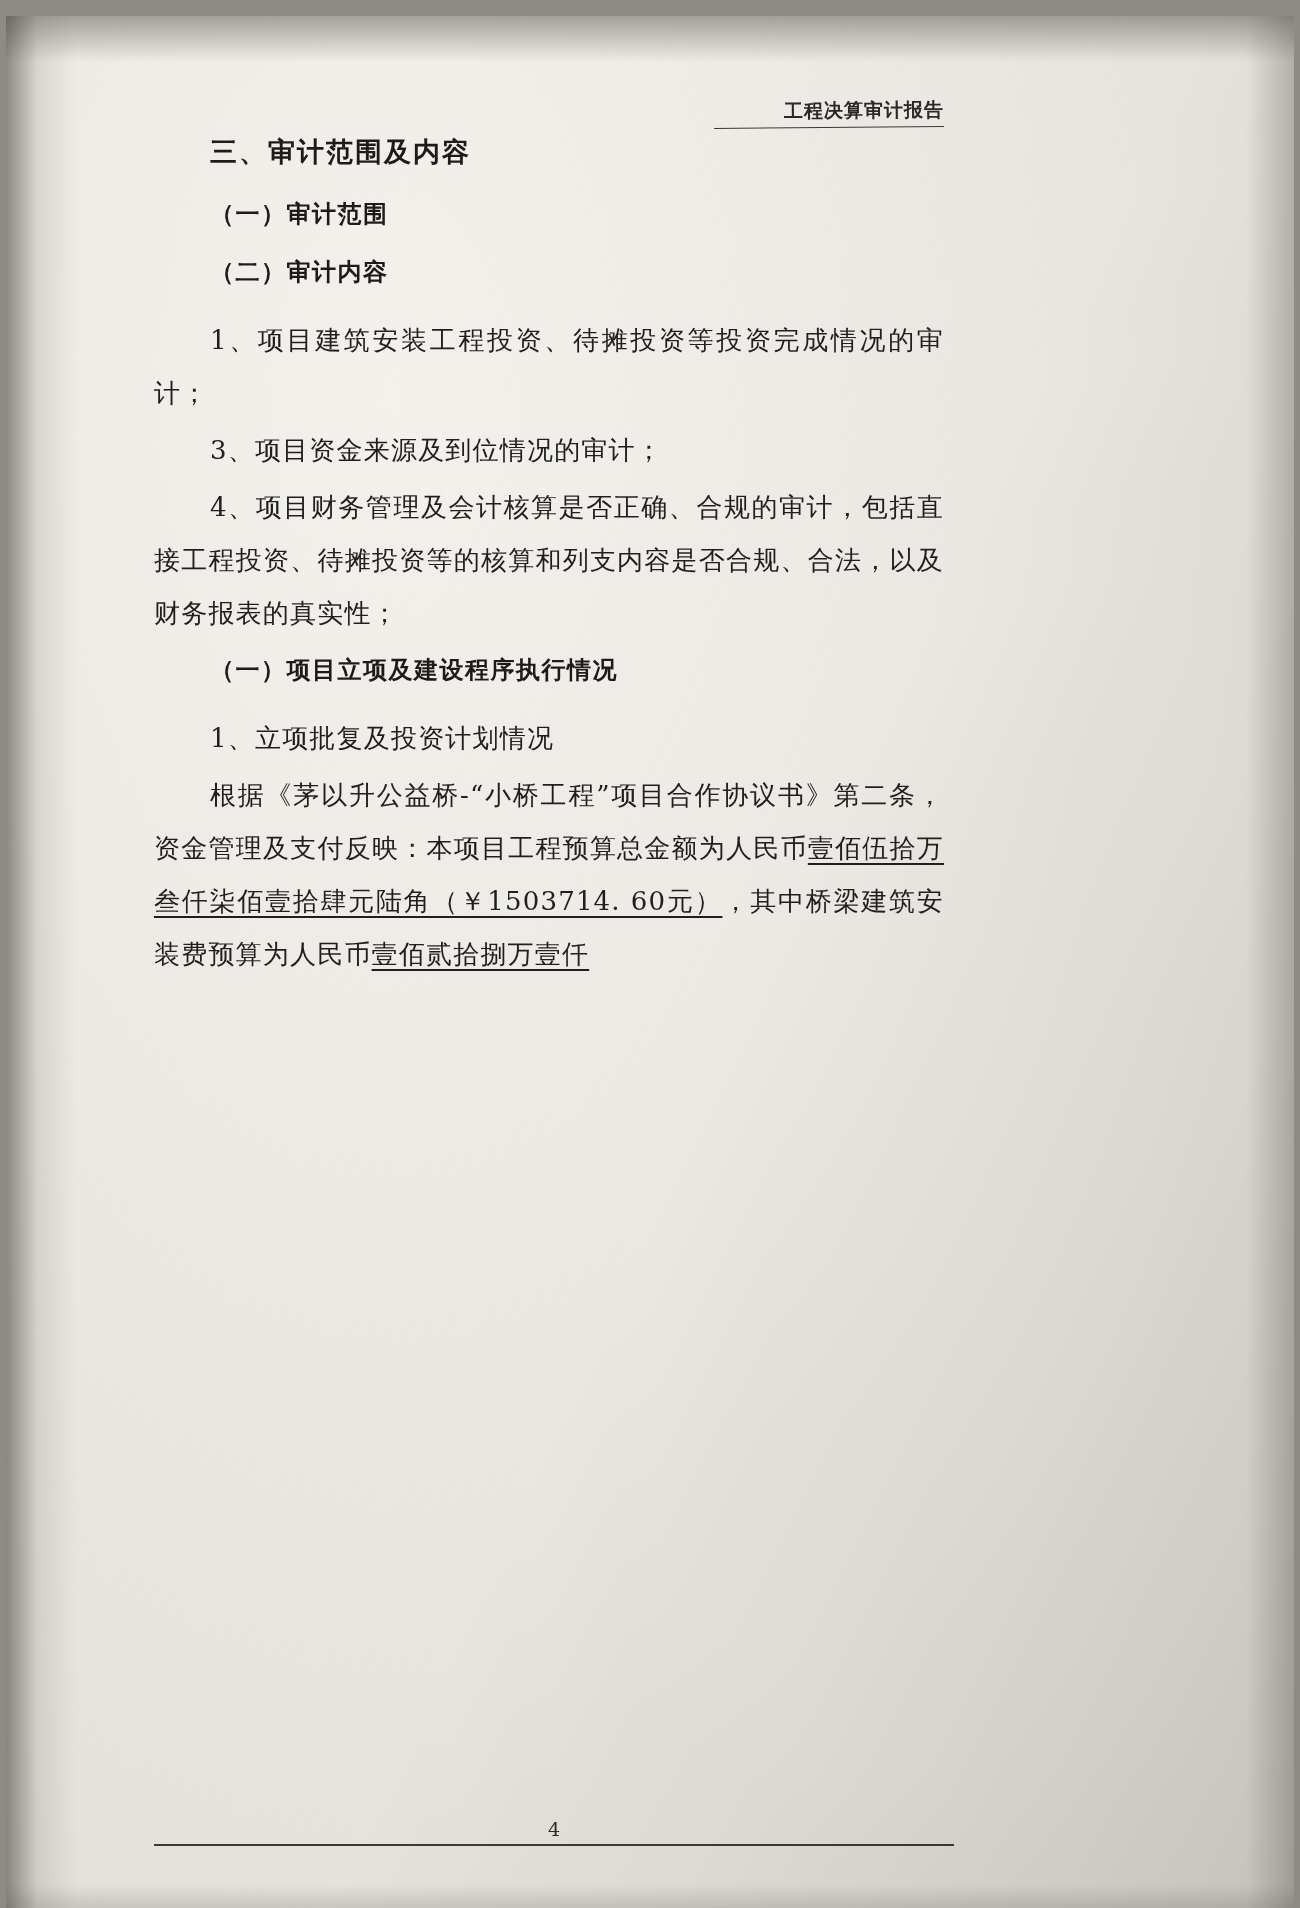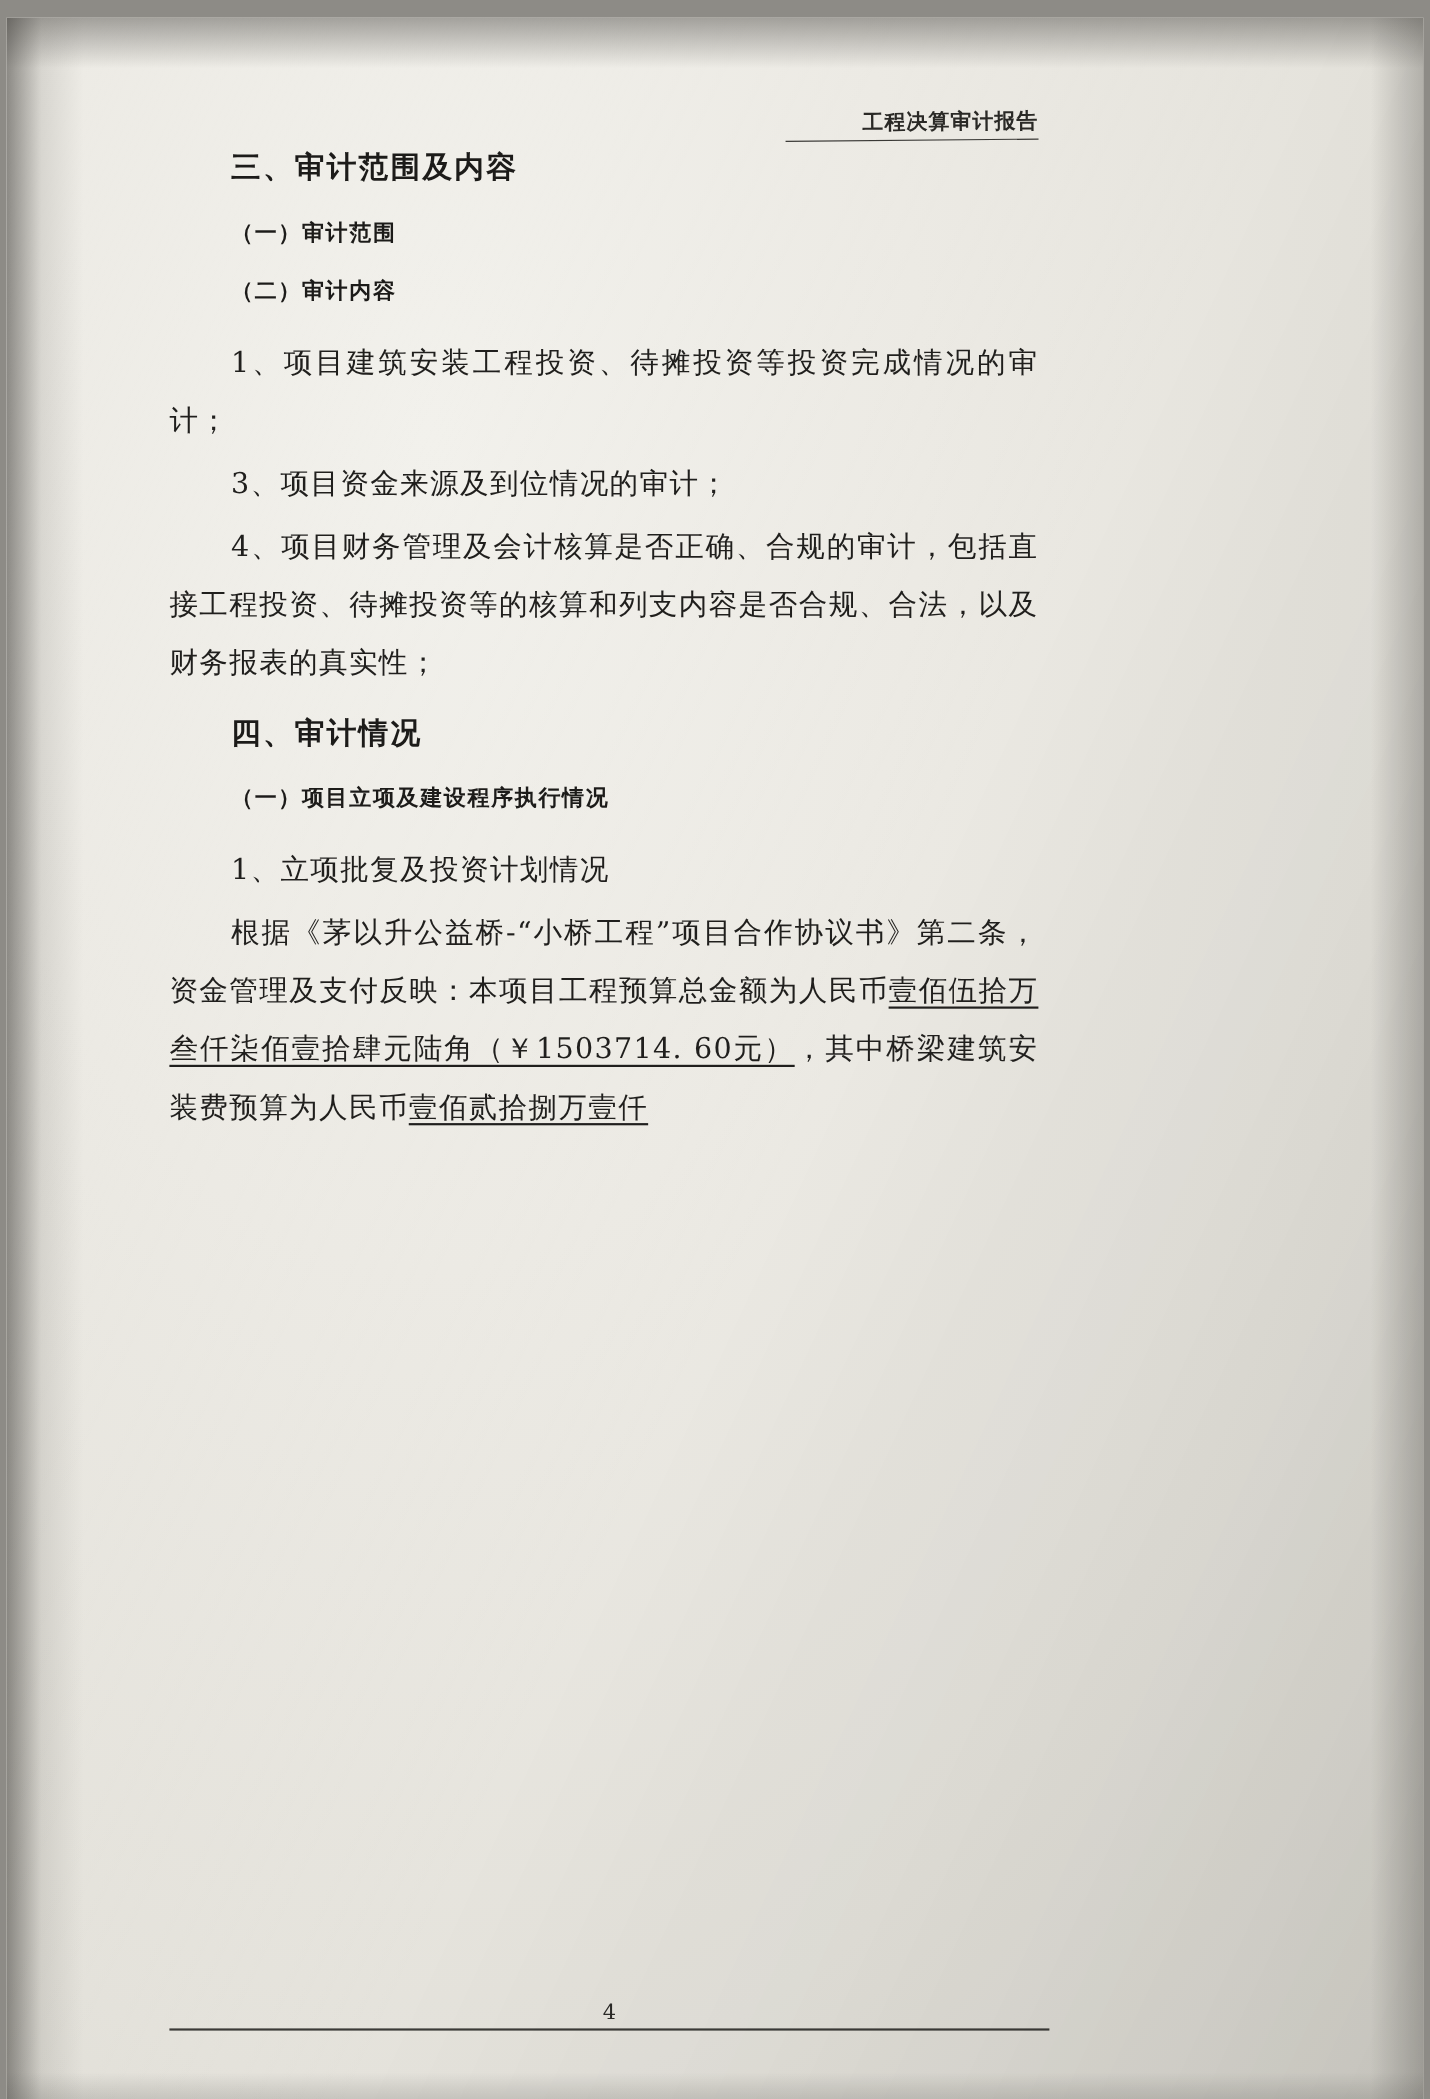--- a/index.html
+++ b/index.html
@@ -86,21 +86,21 @@
     font-weight: bold;
     font-size: 27px;
     letter-spacing: 2px;
     margin: 0 0 28px 0;
     padding-left: 56px;
     color: #1c1b19;
   }
   h3.sub {
     font-family: "DejaVu Sans", sans-serif;
     font-weight: bold;
-    font-size: 20px;
+    font-size: 24px;
     letter-spacing: 1.5px;
     margin: 0 0 26px 0;
     padding-left: 56px;
     color: #1c1b19;
   }
   p.para {
     font-size: 26px;
     line-height: 53px;
     letter-spacing: 1.2px;
     margin: 0 0 8px 0;
@@ -159,21 +159,20 @@
 
 
     <h3 class="sub">（二）审计内容</h3>
 
     <div class="blk">
       <p class="para tight">1、项目建筑安装工程投资、待摊投资等投资完成情况的审计；</p>
       <p class="para tight">3、项目资金来源及到位情况的审计；</p>
       <p class="para tight">4、项目财务管理及会计核算是否正确、合规的审计，包括直接工程投资、待摊投资等的核算和列支内容是否合规、合法，以及财务报表的真实性；</p>
     </div>
 
-    <h2 class="sec" style="margin-top:18px">四、审计情况</h2>
 
     <h3 class="sub">（一）项目立项及建设程序执行情况</h3>
 
     <p class="para tight">1、立项批复及投资计划情况</p>
 
     <p class="para"><span>根据《茅以升公益桥-“小桥工程”项目合作协议书》第二条，资金管理及支付反映：本项目工程预算总金额为人民币</span><span class="u">壹佰伍拾万叁仟柒佰壹拾肆元陆角（￥1503714. 60元）</span><span>，其中桥梁建筑安装费预算为人民币</span><span class="u">壹佰贰拾捌万壹仟</span></p>
 
   </div>
 
   <div class="footer">

